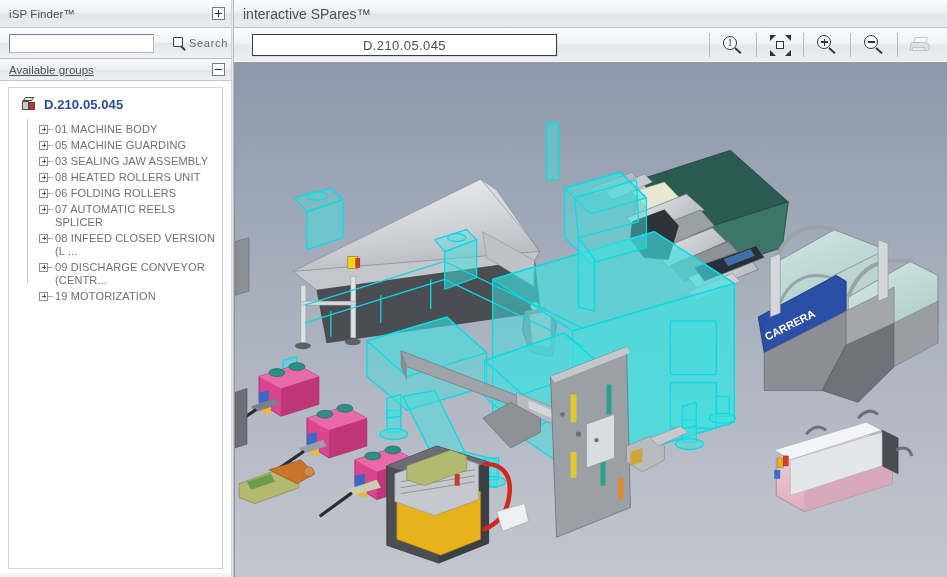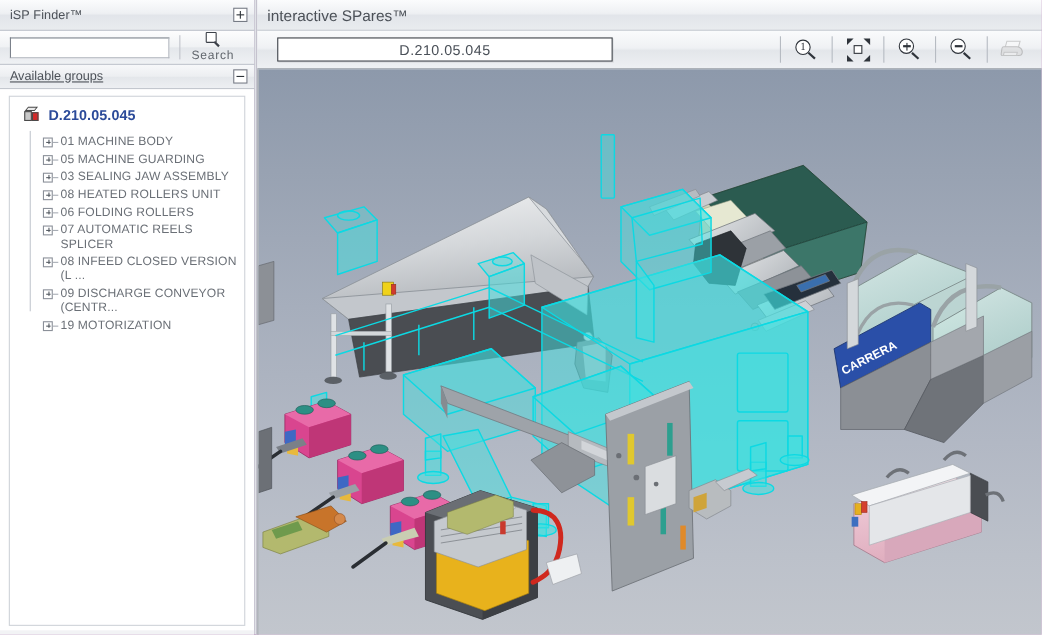--- a/index.html
+++ b/index.html
@@ -4,21 +4,21 @@
 <style>
   * { box-sizing: border-box; margin: 0; padding: 0; }
   html, body {
     width: 947px; height: 577px;
     overflow: hidden;
     background: #ffffff;
     font-family: "Liberation Sans", sans-serif;
     font-size: 11px;
     color: #5a5f66;
   }
-  #app { position: relative; width: 947px; height: 577px; display: flex; background:#701a75; }
+  #app { position: relative; width: 947px; height: 577px; display: flex; background:#a3a3a3; }
 
   
   #left-panel {
     width: 231px; height: 577px;
     background: #ffffff;
     display: flex; flex-direction: column;
     position: relative;
   }
   .panel-titlebar {
     height: 28px;
@@ -63,21 +63,20 @@
     font-size: 11px; color:#333; padding: 0 3px;
     outline: none;
   }
   .vsep { width:1px; height:22px; background:#c0c4cb; margin:0 8px 0 9px; }
   #search-button {
     display:flex; align-items:center; gap:3px;
     cursor: pointer; background:transparent; border:0;
     font-family:"Liberation Sans",sans-serif;
     font-size:11px; color:#62676e; letter-spacing:.7px;
     padding:2px 2px;
-    flex-direction:column;
   }
   .mag {
     width:13px; height:13px; position:relative; flex:0 0 auto;
   }
   .mag .lens {
     position:absolute; left:0; top:0; width:10px; height:10px;
     border:1.4px solid #3c4149; border-radius:1px; background:#fff;
   }
   .mag .hdl {
     position:absolute; left:8px; top:8px; width:6px; height:1.6px;

